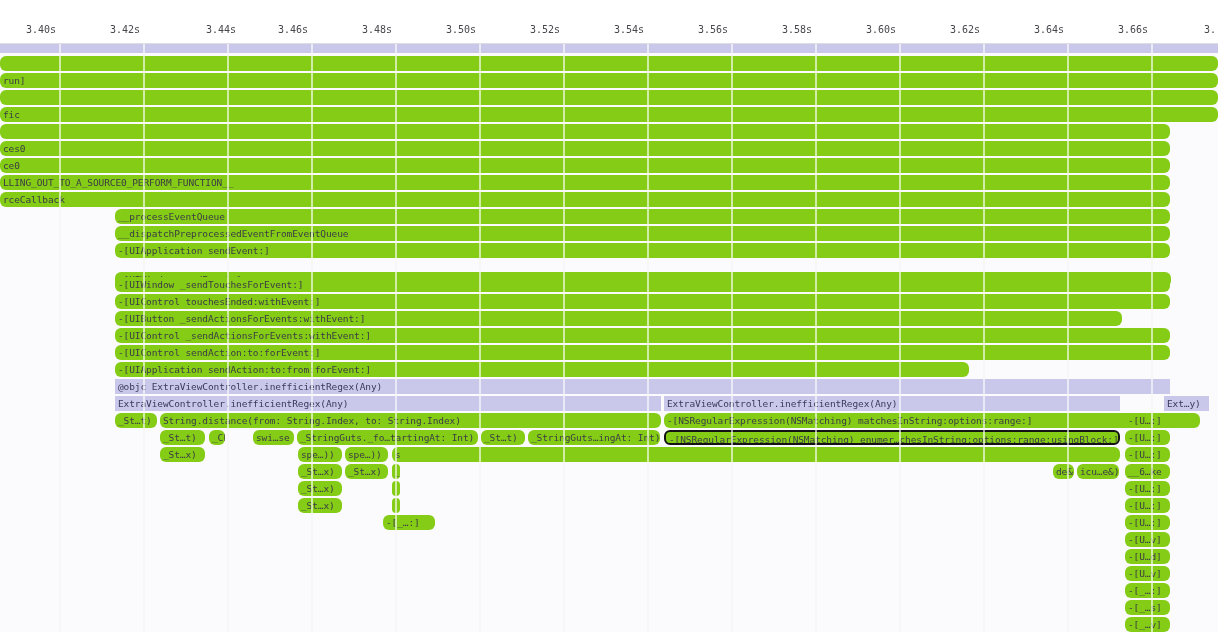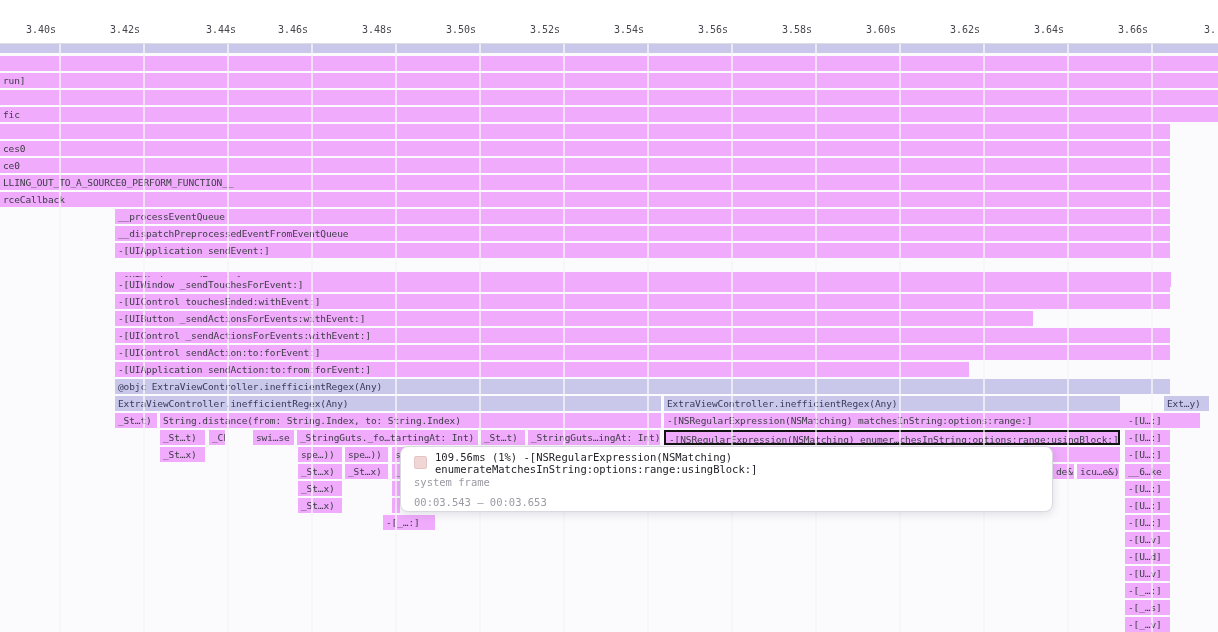--- a/index.html
+++ b/index.html
@@ -20,21 +20,21 @@
   .tick-label.partial{text-align:left;}
   
   .grid-under{position:absolute;top:44px;bottom:0;width:2px;background:#e9e8ee;z-index:0;}
   .grid-over{position:absolute;top:44px;bottom:0;width:2px;background:rgba(255,255,255,0.62);z-index:4;}
   
   .frame{
     position:absolute;height:15px;line-height:15px;font-size:9.5px;
     color:#3c3c44;white-space:nowrap;overflow:hidden;padding-left:3px;
     box-sizing:border-box;z-index:2;letter-spacing:-0.1px;
   }
-  .frame.pink{background:#f0abfc;}
+  .frame.pink{background:#84cc16;border-radius:6px;}
   .frame.lavender{background:#c9c8ea;color:#39395a;}
   .frame.root{height:9px;line-height:9px;}
   .frame.selected{border:2px solid #141414;z-index:3;}
   
   #tooltip{
     position:absolute;left:400px;top:446px;width:653px;height:66px;
     background:#ffffff;border:1px solid #d9d9df;border-radius:8px;
     box-shadow:0 2px 10px rgba(40,40,60,0.14);z-index:10;box-sizing:border-box;
     padding:8px 13px 0 13px;font-size:10.5px;
   }
@@ -76,21 +76,21 @@
       <div class="frame pink" style="left: 0px; top: 141px; width: 1170px;">ces0</div>
       <div class="frame pink" style="left: 0px; top: 158px; width: 1170px;">ce0</div>
       <div class="frame pink" style="left: 0px; top: 175px; width: 1170px;">LLING_OUT_TO_A_SOURCE0_PERFORM_FUNCTION__</div>
       <div class="frame pink" style="left: 0px; top: 192px; width: 1170px;">rceCallback</div>
       <div class="frame pink" style="left: 115px; top: 209px; width: 1055px;">__processEventQueue</div>
       <div class="frame pink" style="left: 115px; top: 226px; width: 1055px;">__dispatchPreprocessedEventFromEventQueue</div>
       <div class="frame pink" style="left: 115px; top: 243px; width: 1055px;">-[UIApplication sendEvent:]</div>
       <div class="frame pink" style="left: 115px; top: 272px; width: 1056px;">-[UIWindow sendEvent:]</div>
       <div class="frame pink" style="left: 115px; top: 277px; width: 1055px;">-[UIWindow _sendTouchesForEvent:]</div>
       <div class="frame pink" style="left: 115px; top: 294px; width: 1055px;">-[UIControl touchesEnded:withEvent:]</div>
-      <div class="frame pink" style="left: 115px; top: 311px; width: 918px;">-[UIButton _sendActionsForEvents:withEvent:]</div>
+      <div class="frame pink" style="left: 115px; top: 311px; width: 1007px;">-[UIButton _sendActionsForEvents:withEvent:]</div>
       <div class="frame pink" style="left: 115px; top: 328px; width: 1055px;">-[UIControl _sendActionsForEvents:withEvent:]</div>
       <div class="frame pink" style="left: 115px; top: 345px; width: 1055px;">-[UIControl sendAction:to:forEvent:]</div>
       <div class="frame pink" style="left: 115px; top: 362px; width: 854px;">-[UIApplication sendAction:to:from:forEvent:]</div>
       <div class="frame lavender" style="left: 115px; top: 379px; width: 1055px;">@objc ExtraViewController.inefficientRegex(Any)</div>
       <div class="frame lavender" style="left: 115px; top: 396px; width: 546px;">ExtraViewController.inefficientRegex(Any)</div>
       <div class="frame lavender" style="left: 664px; top: 396px; width: 456px;">ExtraViewController.inefficientRegex(Any)</div>
       <div class="frame lavender" style="left: 1125px; top: 396px; width: 45px; margin-left: 39px;">Ext…y)</div>
       <div class="frame pink" style="left: 115px; top: 413px; width: 42px;">_St…t)</div>
       <div class="frame pink" style="left: 160px; top: 413px; width: 501px;">String.distance(from: String.Index, to: String.Index)</div>
       <div class="frame pink" style="left: 664px; top: 413px; width: 536px;">-[NSRegularExpression(NSMatching) matchesInString:options:range:]</div>
@@ -156,21 +156,13 @@
       <span class="tick-label" style="left: 584px;">3.54s</span>
       <span class="tick-label" style="left: 668px;">3.56s</span>
       <span class="tick-label" style="left: 752px;">3.58s</span>
       <span class="tick-label" style="left: 836px;">3.60s</span>
       <span class="tick-label" style="left: 920px;">3.62s</span>
       <span class="tick-label" style="left: 1004px;">3.64s</span>
       <span class="tick-label" style="left: 1088px;">3.66s</span>
       <span class="tick-label partial" style="left: 1204px;">3.</span>
     </div>
 
-  <div id="tooltip">
-    <div class="tip-line1">
-      <span class="swatch"></span>
-      <span>109.56ms (1%) -[NSRegularExpression(NSMatching) enumerateMatchesInString:options:range:usingBlock:]</span>
-    </div>
-    <div class="tip-sub">system frame</div>
-    <div class="tip-time">00:03.543 — 00:03.653</div>
-  </div>
 </div>
 
 </body></html>

